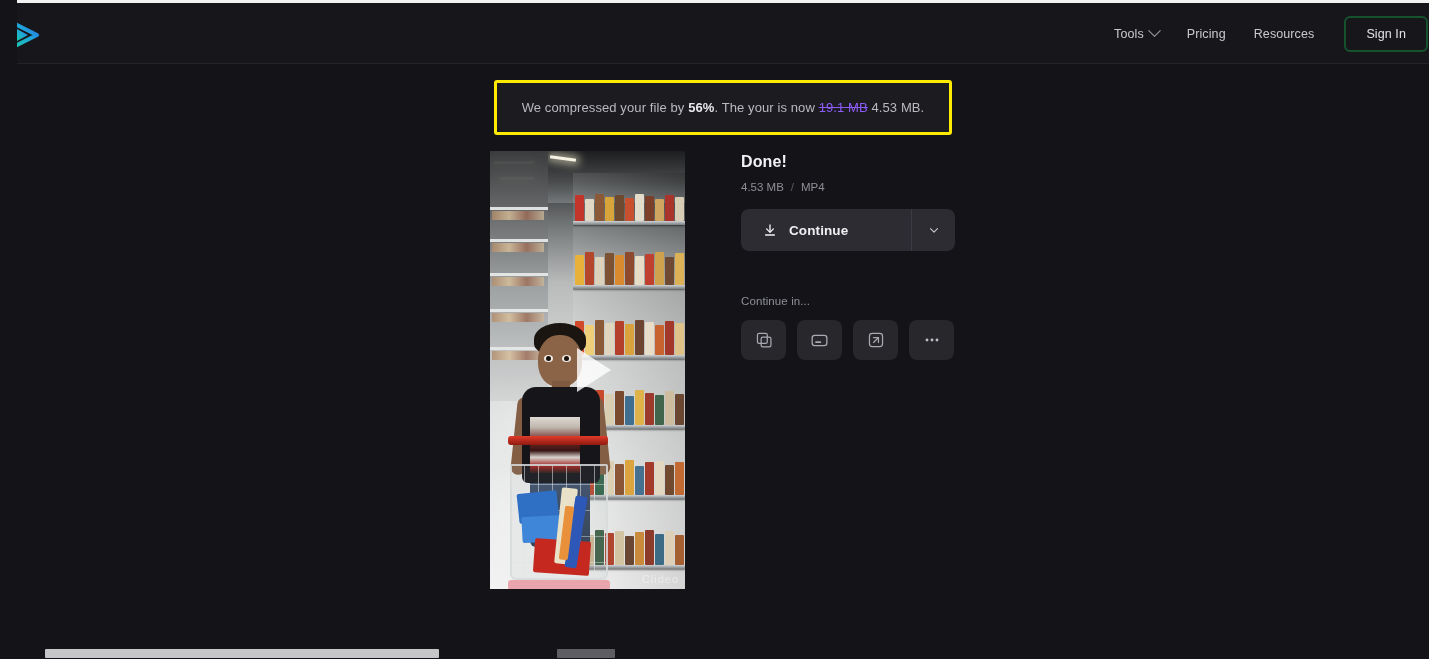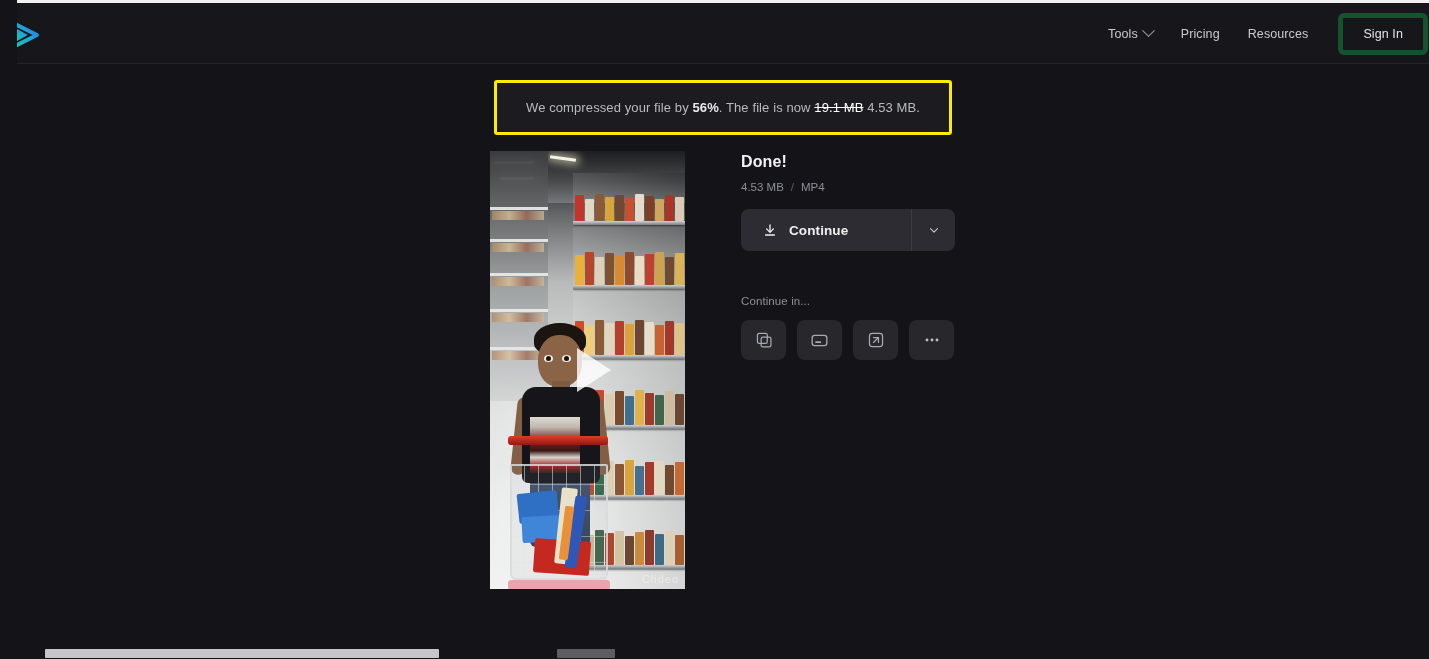--- a/index.html
+++ b/index.html
@@ -82,21 +82,21 @@
     border-right: 1.4px solid #9b9ba2;
     border-bottom: 1.4px solid #9b9ba2;
     transform: rotate(45deg) translate(-2px,-2px);
     display: inline-block;
   }
 
   .signin-btn {
     margin-left: 16px;
     color: #e4e4e8;
     font-size: 12.5px;
-    border: 5px solid #14532d;
+    border: 2px solid #14532d;
     border-radius: 6px;
     padding: 9px 20px;
     background: transparent;
     cursor: pointer;
     font-family: "Liberation Sans", sans-serif;
     letter-spacing: .1px;
   }
 
   
   .banner {
@@ -111,21 +111,21 @@
     display: flex;
     align-items: center;
     justify-content: center;
   }
   .banner-text {
     color: #b9b9c0;
     font-size: 13px;
     letter-spacing: .1px;
   }
   .banner-text b { color: #e8e8ec; font-weight: bold; }
-  .banner-text s { color: #ffffff; text-decoration: line-through; }
+  .banner-text s { color: #8b5cf6; text-decoration: line-through; }
 
   
   .content {
     position: absolute;
     left: 473px;
     top: 151px;
     width: 700px;
     height: 440px;
     display: flex;
     gap: 56px;
@@ -424,21 +424,21 @@
       <div class="nav-item">
         <span>Resources</span>
       </div>
 
       <button class="signin-btn">Sign In</button>
     </div>
   </div>
 
   <div class="banner">
     <div class="banner-text">
-      <span>We compressed your file by </span><b>56%</b><span>. The file is now </span><s>19.1 MB</s><span> 4.53 MB.</span>
+      <span>We compressed your file by </span><b>56%</b><span>. The your is now </span><s>19.1 MB</s><span> 4.53 MB.</span>
     </div>
   </div>
 
   <div class="content">
 
     <div class="preview">
       <div class="scene">
 
         <div class="ceiling">
           <div class="ceil-light" style="left:4px;top:10px;width:40px;"></div>

